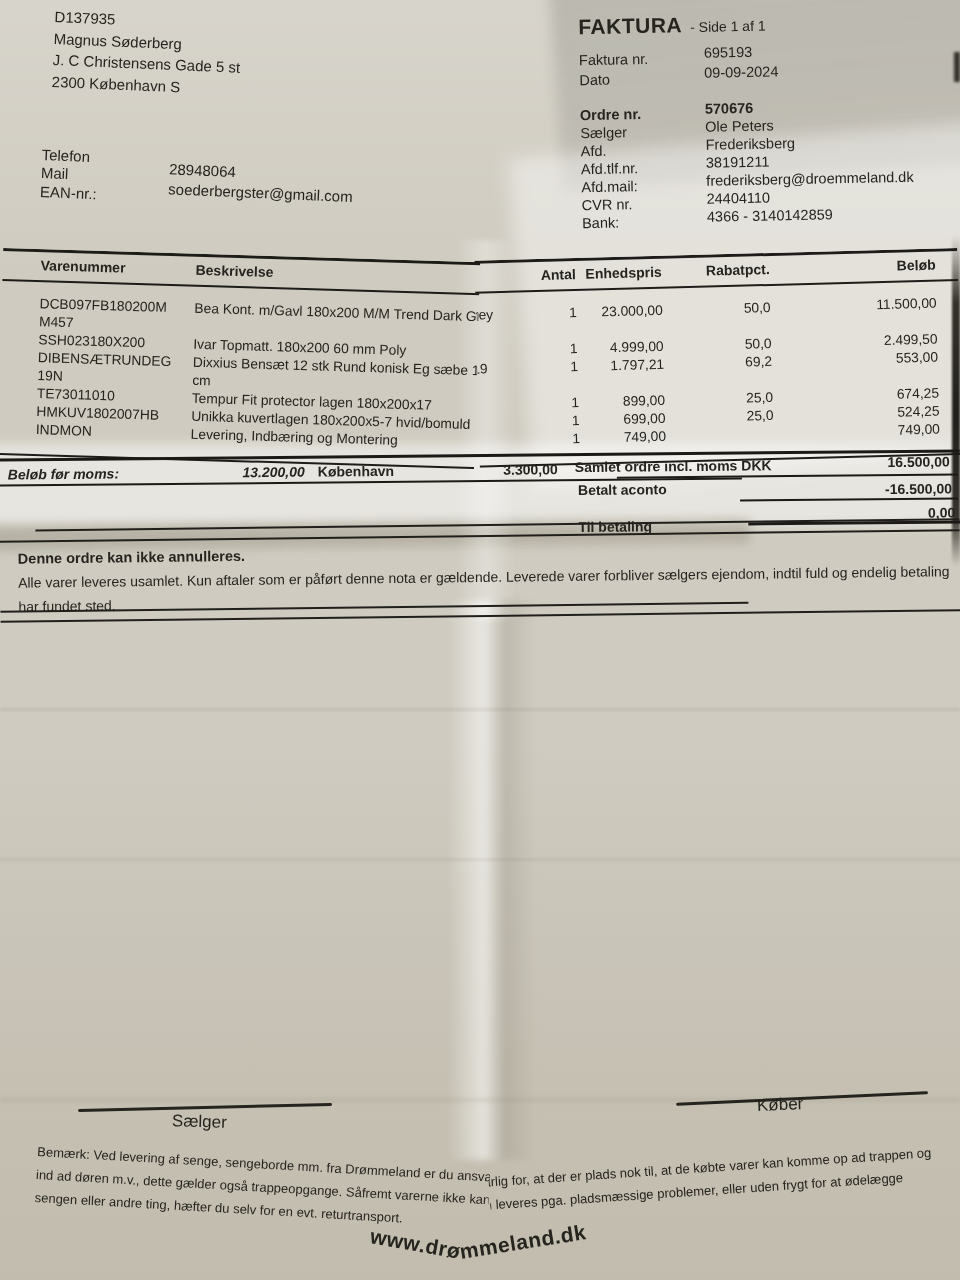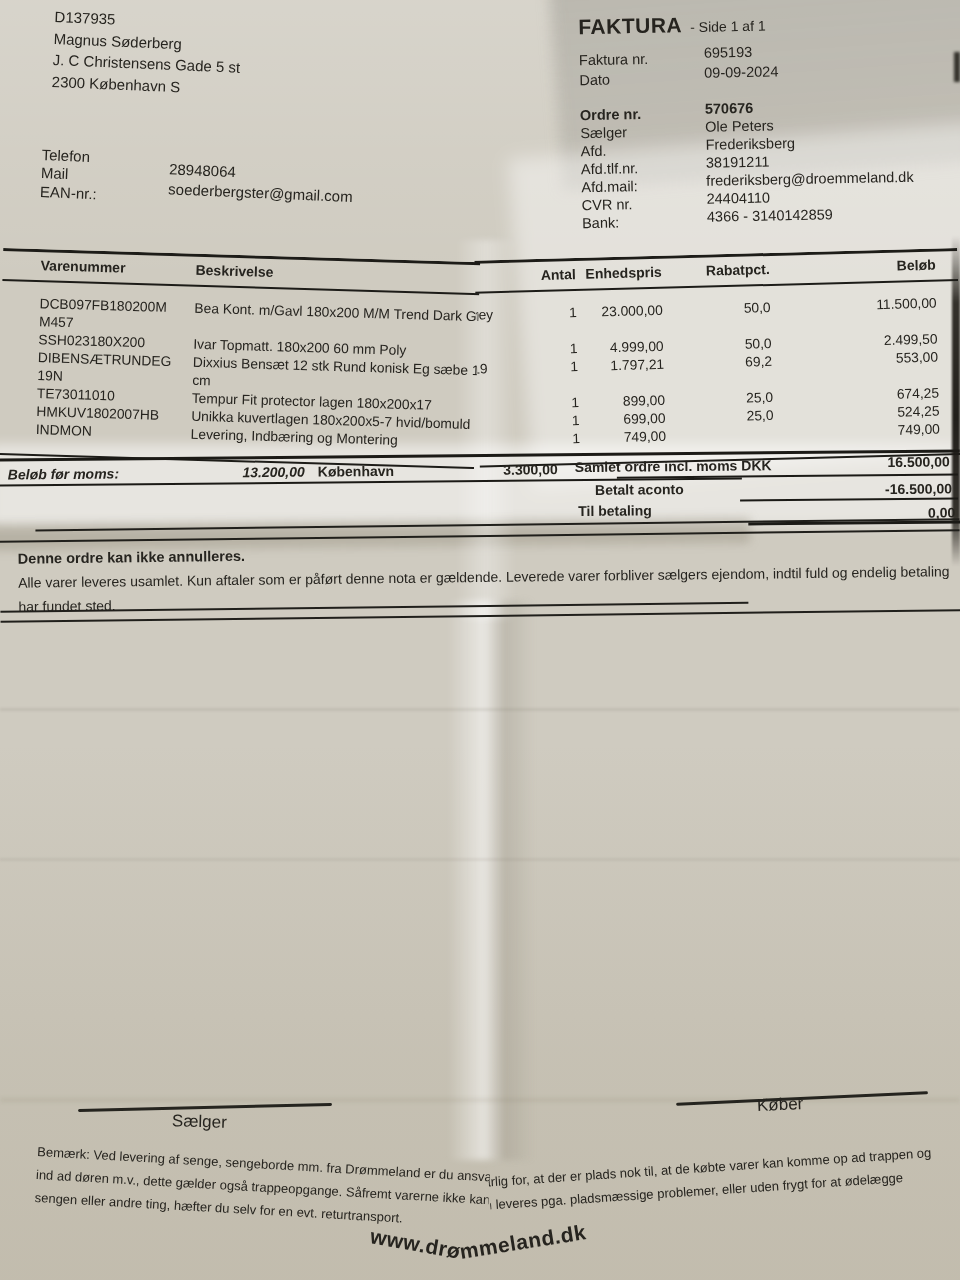--- a/index.html
+++ b/index.html
@@ -291,24 +291,24 @@
   <div class="abs totals">
     <div class="rule to-rule-top"></div>
     <span class="t i" style="left:8px;top:8px">Beløb før moms:</span>
     <span class="t i" style="left:195px;top:8px;width:110px;text-align:right">13.200,00</span>
     <span class="t" style="left:318px;top:8px">København</span>
     <span class="t" style="left:448px;top:8px;width:110px;text-align:right">3.300,00</span>
     <span class="t" style="left:575px;top:6px">Samlet ordre incl. moms DKK</span>
     <span class="t" style="left:840px;top:4px;width:110px;text-align:right">16.500,00</span>
     <div class="rule to-rule-l"></div>
     <div class="rule to-rule-samlet"></div>
-    <span class="t" style="left:595px;top:29px">Betalt aconto</span>
+    <span class="t" style="left:578px;top:29px">Betalt aconto</span>
     <span class="t" style="left:820px;top:31px;width:132px;text-align:right">-16.500,00</span>
     <div class="rule to-rule-aconto"></div>
-    <span class="t" style="left:578px;top:50px">Til betaling</span>
+    <span class="t" style="left:578px;top:66px">Til betaling</span>
     <span class="t" style="left:845px;top:55px;width:110px;text-align:right">0,00</span>
     <div class="rule to-rule-final"></div>
   </div>
 
   <div class="abs terms">
     <div class="rule te-rule1"></div>
     <div class="rule te-rule2"></div>
     <div class="te-head">Denne ordre kan ikke annulleres.</div>
     <div class="te-body">Alle varer leveres usamlet. Kun aftaler som er påført denne nota er gældende. Leverede varer forbliver sælgers ejendom, indtil fuld og endelig betaling har fundet sted.</div>
     <div class="rule te-rule3"></div>

